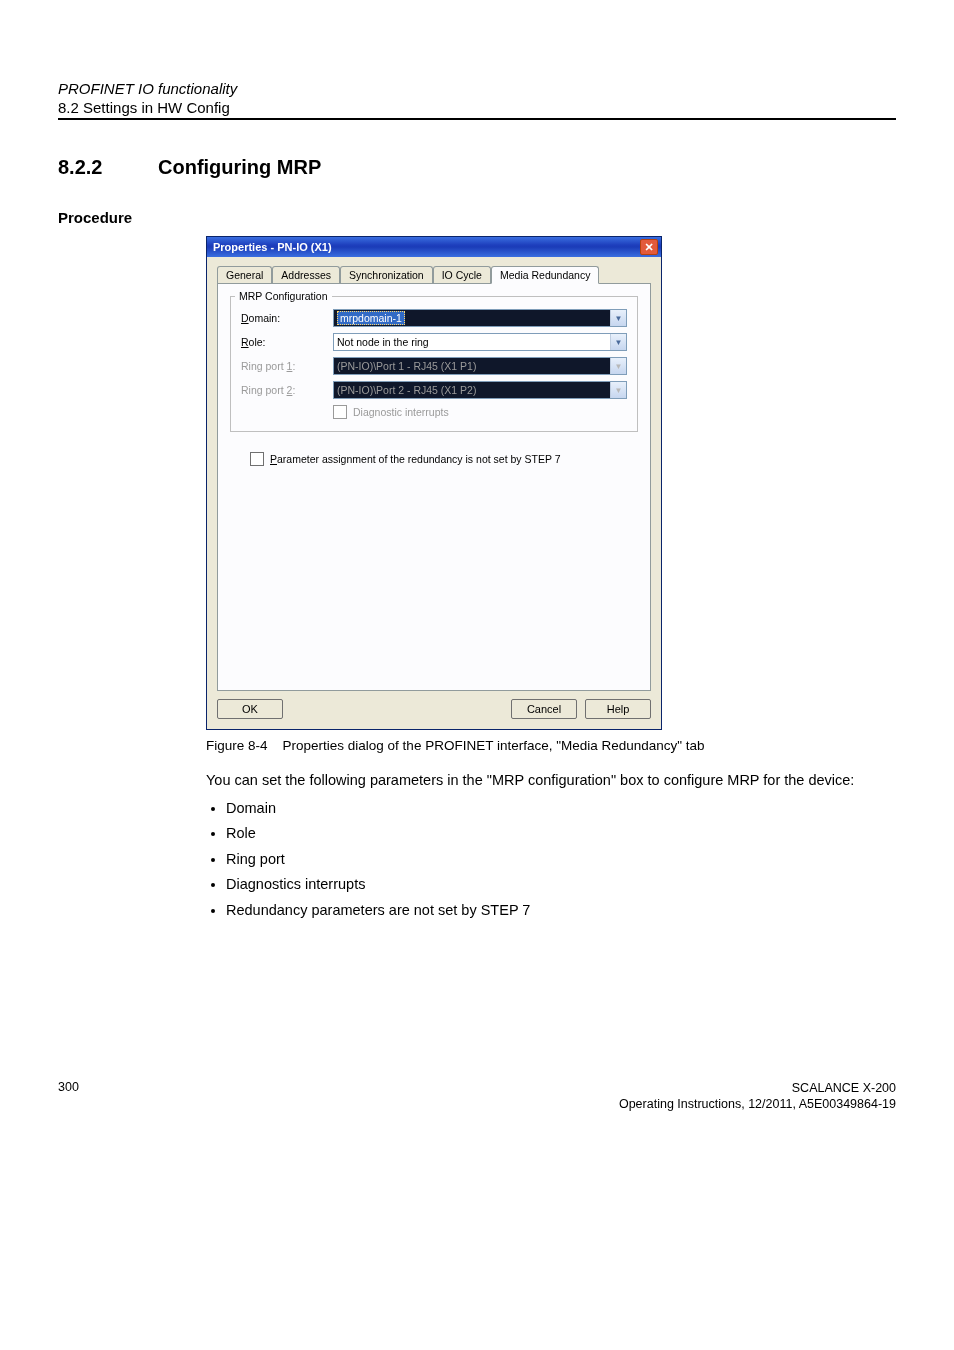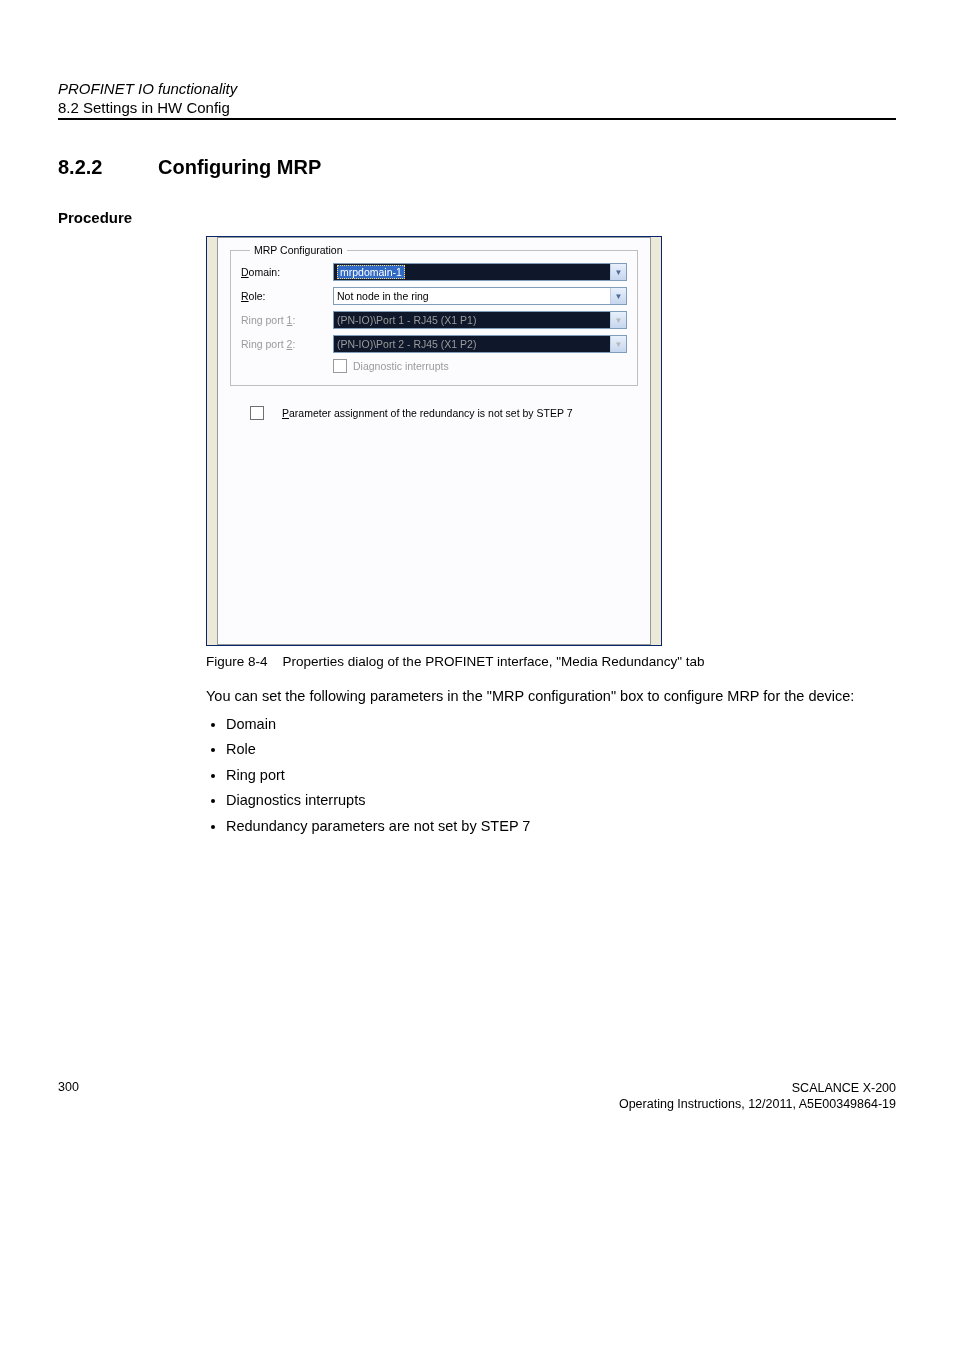--- a/index.html
+++ b/index.html
@@ -135,21 +135,21 @@
   }
   .groupbox {
     border: 1px solid #bfbfbf;
     padding: 12px 10px 12px 10px;
     position: relative;
     margin-bottom: 20px;
   }
   .groupbox-title {
     position: absolute;
     top: -7px;
-    left: 19px;
+    left: 4px;
     background: #fcfcfe;
     padding: 0 4px;
     font-size: 10.5px;
     color: #000;
   }
   .form-row {
     display: flex;
     align-items: center;
     margin-bottom: 6px;
   }
@@ -197,21 +197,21 @@
     gap: 6px;
     margin-left: 92px;
     font-size: 10.5px;
     color: #9a9a9a;
   }
   .chk-box {
     width: 12px; height: 12px;
     border: 1px solid #9a9a9a; background:#fff;
   }
   .outer-chk {
-    display: flex; align-items:center; gap:18px;
+    display: flex; align-items:center; gap:6px;
     font-size: 10.5px; color:#000;
     margin-top: 6px;
     padding-left: 20px;
   }
   .btn-row {
     display: flex;
     justify-content: space-between;
     padding: 8px 10px 10px 10px;
   }
   .right-btns { display:flex; gap:8px; }
@@ -271,20 +271,31 @@
   <div class="section-row">
     <div class="section-num">8.2.2</div>
     <div class="section-title">Configuring MRP</div>
   </div>
 
   <div class="subhead">Procedure</div>
 
 
   <div class="dialog-wrap">
     <div class="win-dialog">
+      <div class="titlebar">
+        <span>Properties - PN-IO (X1)</span>
+        <span class="close">✕</span>
+      </div>
+      <div class="tabs-row">
+        <div class="tab">General</div>
+        <div class="tab">Addresses</div>
+        <div class="tab">Synchronization</div>
+        <div class="tab">IO Cycle</div>
+        <div class="tab active">Media Redundancy</div>
+      </div>
       <div class="tab-pane">
         <div class="groupbox">
           <div class="groupbox-title">MRP Configuration</div>
 
           <div class="form-row">
             <div class="form-label"><span class="underline-access">D</span>omain:</div>
             <div class="dd highlight">
               <span class="dd-text">mrpdomain-1</span>
               <span class="dd-arrow">▼</span>
             </div>
@@ -319,20 +330,27 @@
             <span>Diagnostic interrupts</span>
           </div>
         </div>
 
         <div class="outer-chk">
           <span class="chk-box" style="border-color:#707070"></span>
           <span><span class="underline-access">P</span>arameter assignment of the redundancy is not set by STEP 7</span>
         </div>
       </div>
 
+      <div class="btn-row">
+        <button class="winbtn">OK</button>
+        <div class="right-btns">
+          <button class="winbtn">Cancel</button>
+          <button class="winbtn">Help</button>
+        </div>
+      </div>
     </div>
   </div>
 
   <div class="fig-caption">
     <span>Figure 8-4</span>&nbsp;&nbsp;&nbsp;&nbsp;<span>Properties dialog of the PROFINET interface, "Media Redundancy" tab</span>
   </div>
 
   <div class="para">You can set the following parameters in the "MRP configuration" box to configure MRP for the device:</div>
 
   <div class="para" style="margin-top:4px">

